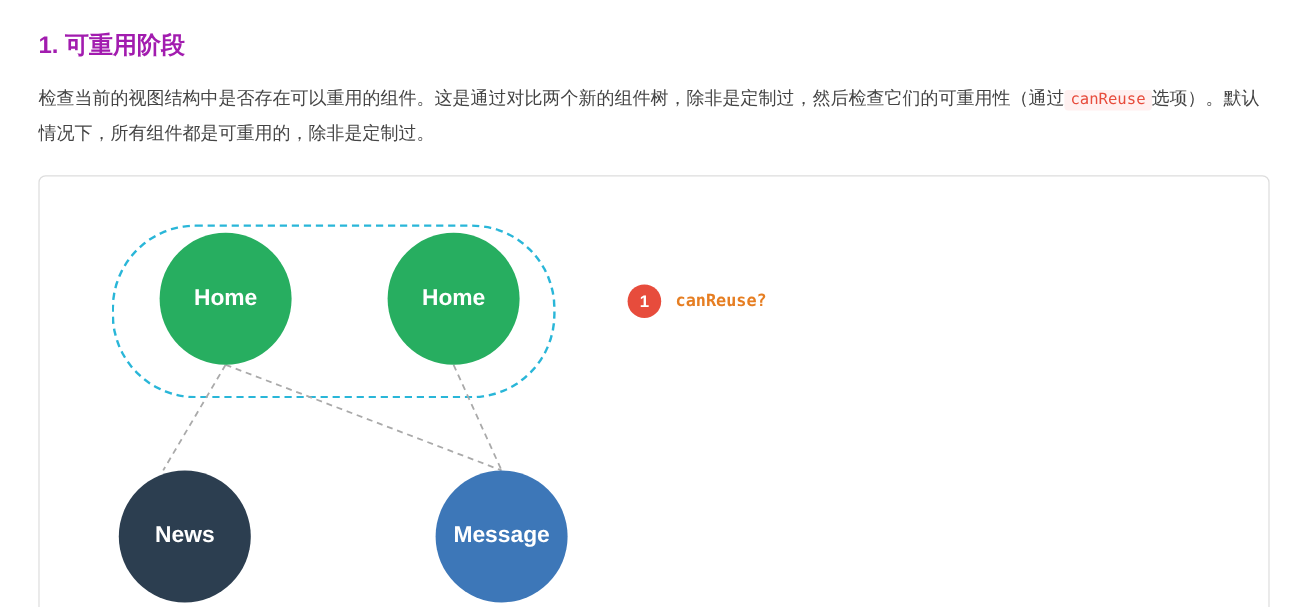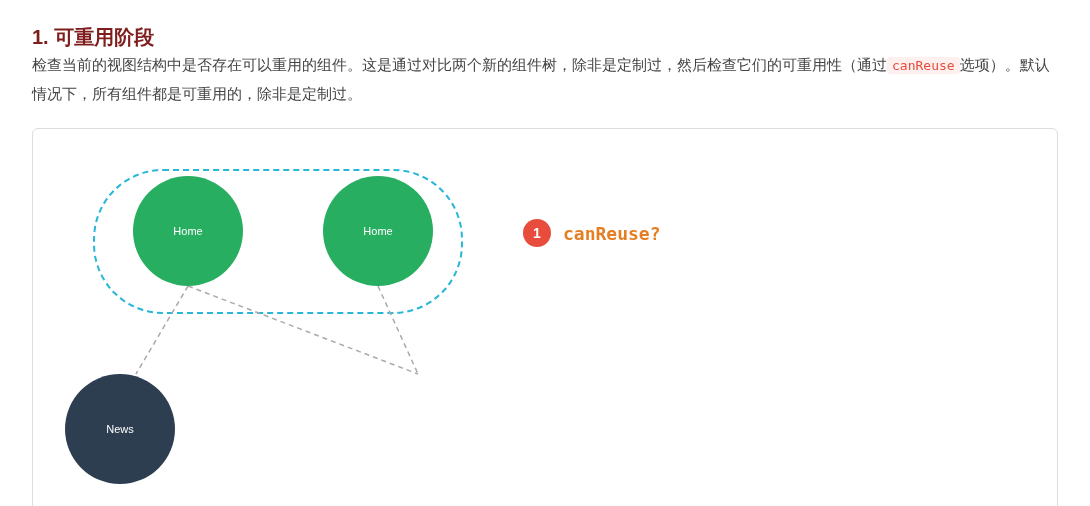--- a/index.html
+++ b/index.html
@@ -7,23 +7,24 @@
       font-family: "Microsoft YaHei", "PingFang SC", "Helvetica Neue", Arial, sans-serif;
       background: #fff;
       color: #333;
       font-size: 15px;
       padding: 24px 32px;
       width: 1090px;
       min-height: 506px;
     }
 
     .page-title {
-      color: #7f1d1d;
+      color: #a21caf;
       font-size: 20px;
       font-weight: bold;
+      margin-bottom: 18px;
     }
 
     .description {
       line-height: 1.9;
       margin-bottom: 20px;
       color: #444;
     }
 
     .code-inline {
       background: #fff0f0;
@@ -46,22 +47,22 @@
 
     
     .node-circle {
       width: 110px;
       height: 110px;
       border-radius: 50%;
       display: flex;
       align-items: center;
       justify-content: center;
       color: #fff;
-      font-size: 11px;
-      font-weight: 400;
+      font-size: 19px;
+      font-weight: 700;
       position: relative;
       z-index: 2;
     }
 
     .node-green {
       background: #27ae60;
     }
 
     .node-dark {
       background: #2c3e50;
@@ -91,21 +92,21 @@
       font-size: 14px;
       font-weight: bold;
       display: flex;
       align-items: center;
       justify-content: center;
     }
 
     .callout-text {
       color: #e67e22;
       font-family: Consolas, monospace;
-      font-size: 18px;
+      font-size: 14px;
       font-weight: bold;
     }
 
     
     .diagram-area {
       position: relative;
       width: 100%;
       height: 360px;
     }
 
@@ -126,21 +127,21 @@
     }
 
     .node-home2 {
       position: absolute;
       left: 290px;
       top: 27px;
     }
 
     .node-news {
       position: absolute;
-      left: 32px;
+      left: 66px;
       top: 225px;
     }
 
     .node-message {
       position: absolute;
       left: 330px;
       top: 225px;
     }
 
     .callout-area {
@@ -186,20 +187,25 @@
         <span>Home</span>
       </div>
     </div>
 
     <div class="node-news">
       <div class="node-circle node-dark">
         <span>News</span>
       </div>
     </div>
 
+    <div class="node-message">
+      <div class="node-circle node-blue">
+        <span>Message</span>
+      </div>
+    </div>
 
     <div class="callout-area">
       <div class="callout-badge">
         <span>1</span>
       </div>
       <span class="callout-text">canReuse?</span>
     </div>
 
   </div>
 

